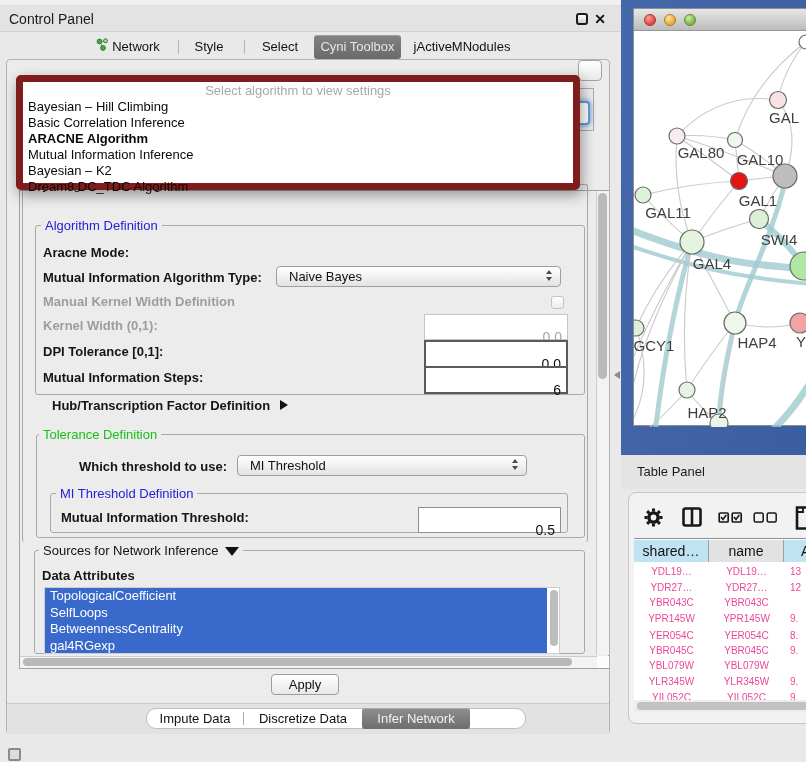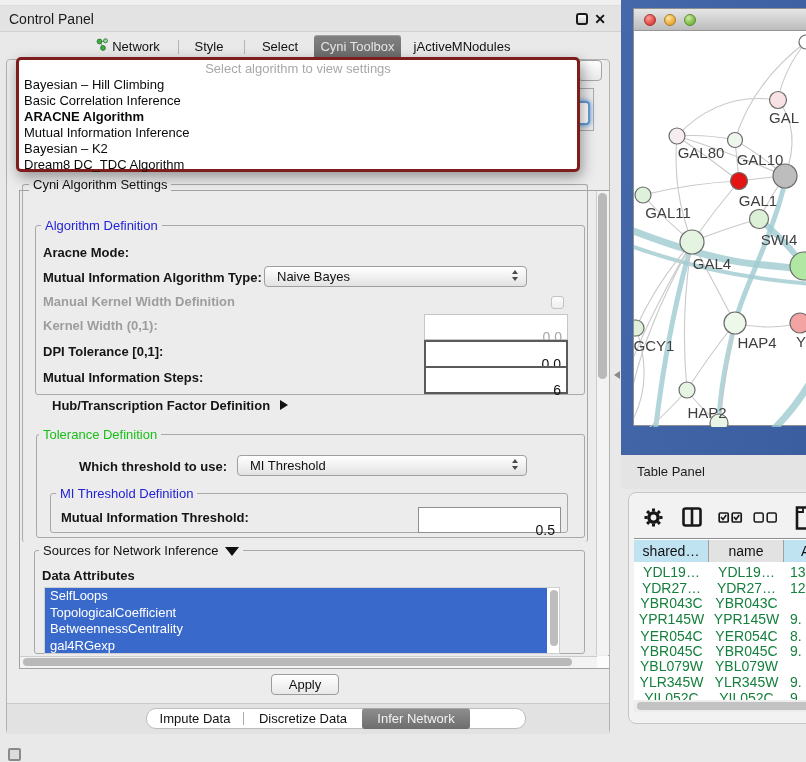--- a/index.html
+++ b/index.html
@@ -58,41 +58,41 @@
 
 .apply{left:271px;top:674px;width:68px;height:21px;border:1px solid #9d9d9d;border-radius:4px;background:linear-gradient(#fefefe,#e8e8e8);font-size:13px;text-align:center;line-height:19px;color:#111}
 .botband{left:7px;top:703px;width:602px;height:31px;background:#e2e2e2;border-top:1px solid #cbcbcb}
 .btabs{left:146px;top:708px;width:380px;height:21px;background:#fff;border:1px solid #bdbdbd;border-radius:10px}
 .btab-lbl{position:absolute;top:0;height:19px;line-height:19px;font-size:13px;color:#111;text-align:center}
 .btab-sep{position:absolute;left:96px;top:3px;width:1px;height:13px;background:#aaa}
 .btab-sel{position:absolute;left:215px;top:-1px;width:108px;height:21px;border-radius:3px;background:linear-gradient(#8e8e8e,#6e6e6e);box-shadow:inset 0 1px 0 rgba(255,255,255,.25)}
 .btab-sel span{display:block;height:21px;line-height:21px;text-align:center;font-size:13px;color:#f2f2f2}
 .mini-icon{left:8px;top:748px;width:13px;height:13px;border:2px solid #8a8a8a;border-radius:2px;background:#dcdcdc}
 
-.popup{left:16px;top:57px;width:564px;height:115px;background:#fff;border:3px solid #7f1d1d;border-radius:5px;box-shadow:2px 5px 14px rgba(0,0,0,.38);z-index:50}
+.popup{left:16px;top:75px;width:564px;height:115px;background:#fff;border:7px solid #7f1d1d;border-radius:5px;box-shadow:2px 5px 14px rgba(0,0,0,.38);z-index:50}
 .popup-prompt{height:17px;line-height:18px;text-align:center;font-size:13px;color:#a8a8a8}
 .popup-item{height:16px;line-height:16px;font-size:13px;color:#0a0a0a;padding-left:5px;white-space:nowrap}
 
 .desktop{left:621px;top:0;width:185px;height:455px;background:linear-gradient(100deg,#4468a9,#3a5e9f)}
 .netwin{left:633px;top:8px;width:174px;height:418px;border:1px solid #8f8f8f;background:#fff}
 .net-titlebar{position:absolute;left:0;top:0;width:100%;height:22px;background:linear-gradient(#e6e6e6,#bcbcbc);border-bottom:1px solid #979797}
 .light{position:absolute;top:5px;width:12px;height:12px;border-radius:50%}
 .l-red{left:10px;background:radial-gradient(circle at 35% 30%,#fb9d97,#e4504a 60%,#c93730);border:1px solid #a8322c}
 .l-yellow{left:30px;background:radial-gradient(circle at 35% 30%,#ffe3a0,#efaf3c 60%,#d6952c);border:1px solid #a87f28}
 .l-green{left:50px;background:radial-gradient(circle at 35% 30%,#cdeda4,#83bd4c 60%,#6aa438);border:1px solid #5d8c33}
 .net-canvas{position:absolute;left:0;top:22px;width:172px;height:396px;overflow:hidden}
 
 .tp-bar{left:621px;top:455px;width:185px;height:34px;background:#e4e4e4}
 .tp-title{position:absolute;left:16px;top:0;height:34px;line-height:34px;font-size:13px;color:#1c1c1c}
 .tp-card{left:628px;top:492px;width:192px;height:232px;background:#f2f2f2;border:1px solid #c6c6c6;border-radius:8px}
 .tp-table{left:634px;top:538px;width:172px;height:162px;background:#fff;overflow:hidden}
 .tp-hrow{position:absolute;left:0;top:0;height:24px;width:100%;border-top:1px solid #8e8e8e;border-bottom:1px solid #8e8e8e}
 .tp-hcell{position:absolute;top:0;height:22px;line-height:22px;font-size:14px;color:#111;text-align:center;border-right:1px solid #a0a0a0}
 .tp-row{position:absolute;left:0;width:100%;height:16px}
-.tp-cell{position:absolute;top:0;height:16px;line-height:16px;font-size:14px;color:#15803d;text-align:center;white-space:nowrap}
+.tp-cell{position:absolute;top:0;height:16px;line-height:16px;font-size:10px;color:#ec4899;text-align:center;white-space:nowrap}
 .tp-htrack{left:634px;top:700px;width:172px;height:12px;background:#ededed}
 .tp-hthumb{left:637px;top:702px;width:172px;height:8px;background:#c2c2c2;border-radius:4px}
 .tbi{position:absolute;top:506px}
 .splitter-arrow{left:614px;top:371px;width:0;height:0;border-top:4px solid transparent;border-bottom:4px solid transparent;border-right:6px solid #8a8a8a}
 </style>
 </head>
 <body>
 
 <div id="app">
 
@@ -132,21 +132,21 @@
 
   <div class="grp" style="left:22px;top:184px;width:566px;height:358px;border-bottom:none">
     <div class="grp-t" style="left:6px;color:#111">Cyni Algorithm Settings</div>
   </div>
 
   <div class="grp" style="left:35px;top:225px;width:550px;height:170px">
     <div class="grp-t t-blue" style="left:5px">Algorithm Definition</div>
   </div>
   <div class="lbl b" style="left:43px;top:245px">Aracne Mode:</div>
   <div class="lbl b" style="left:43px;top:270px">Mutual Information Algorithm Type:</div>
-  <div class="combo" style="left:264px;top:266px;width:263px">
+  <div class="combo" style="left:276px;top:266px;width:285px">
     <span>Naive Bayes</span>
     <span class="arrs">
         <span class="tri-u" style="display:block"></span>
         <span class="tri-d" style="display:block"></span>
       </span>
   </div>
   <div class="lbl b dis" style="left:43px;top:294px">Manual Kernel Width Definition</div>
   <div class="checkbox" style="left:551px;top:296px"></div>
   <div class="lbl b dis" style="left:43px;top:318px">Kernel Width (0,1):</div>
   <div class="field f-dis" style="left:424px;top:314px;width:144px">0.0</div>
@@ -174,22 +174,22 @@
   </div>
   <div class="lbl b" style="left:61px;top:510px">Mutual Information Threshold:</div>
   <div class="field f-mid" style="left:418px;top:507px;width:143px">0.5</div>
 
   <div class="grp" style="left:34px;top:550px;width:551px;height:104px">
     <div class="grp-t" style="left:4px;color:#111"><span>Sources for Network Inference</span><span class="tri-down" style="position:static;display:inline-block;margin-left:6px;vertical-align:middle"></span></div>
   </div>
   <div class="lbl b" style="left:42px;top:568px">Data Attributes</div>
   <div class="abs attrlist">
     <div id="attr-items">
+        <div class="attr-item" style="background: rgb(58, 105, 204);">TopologicalCoefficient</div>
         <div class="attr-item" style="background: rgb(58, 105, 204);">SelfLoops</div>
-        <div class="attr-item" style="background: rgb(58, 105, 204);">TopologicalCoefficient</div>
         <div class="attr-item" style="background: rgb(58, 105, 204);">BetweennessCentrality</div>
         <div class="attr-item" style="background: rgb(58, 105, 204);">gal4RGexp</div>
       </div>
     <div class="list-vthumb"></div>
   </div>
 
   <div class="abs htrack"></div>
   <div class="abs hthumb"></div>
   <div class="abs scorner"></div>
 

